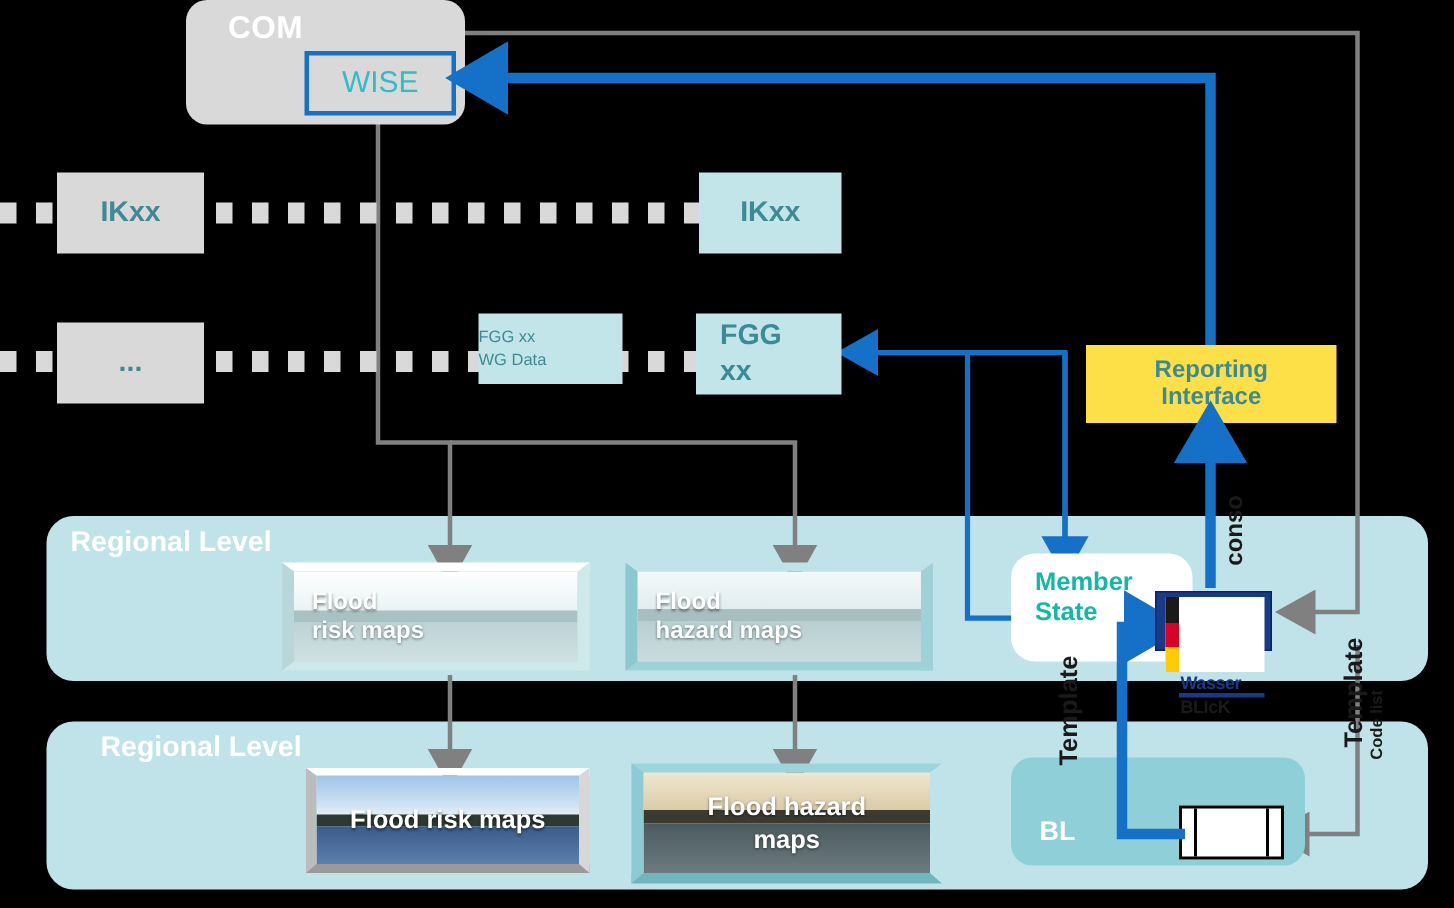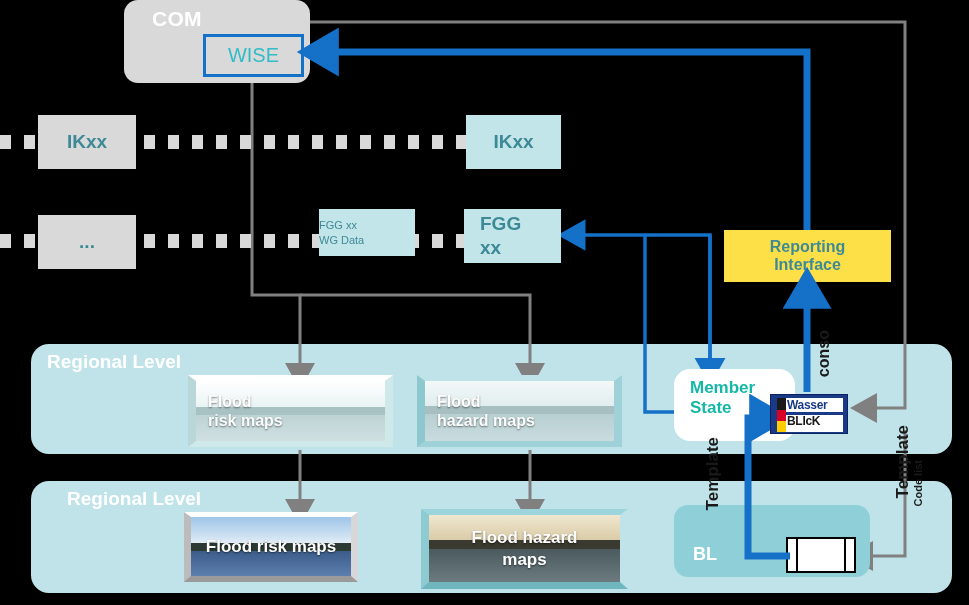--- a/index.html
+++ b/index.html
@@ -133,22 +133,22 @@
   #db-cyl::after  { right: 8px; }
 
   
   #wbk {
     left: 770px; top: 394px; width: 78px; height: 40px;
     background: #183a87;
     border: 1px solid #0c2260;
     z-index: 15;
   }
   #wbk-inner {
-    position: absolute; left: 6px; top: 3px; width: 66px; height: 34px;
-    background: #ffffff; display: flex;
+    position: absolute; left: 6px; top: 3px; width: 66px; height: 50px;
+    background: #ffffff; display: flex; align-items: flex-end;
   }
   #wbk-flag { width: 9px; height: 100%;
     background: linear-gradient(to bottom, #1a1a1a 0 34%, #d80027 34% 67%, #ffcc00 67% 100%); }
   #wbk-text { flex: 1; position: relative; }
   #wbk-w {
     position: absolute; left: 1px; top: 0px;
     font-size: 12px; font-weight: bold; color: #183a87;
     letter-spacing: -.3px;
   }
   #wbk-b {
@@ -195,21 +195,21 @@
     border-color: #bfe3e8 #9fd2d8 #9fd2d8 #8ec8cf;
   }
   #nat-haz .sky   { top:0; height:45%; background: linear-gradient(#f3f8f8, #dfeced); }
   #nat-haz .land  { top:42%; height:13%; background:#a8bfc1; }
   #nat-haz .water { top:55%; bottom:0; background: linear-gradient(#b8cfd2, #c9dcde); }
   #nat-haz .cap { font-size: 16px; line-height: 1.2; color:#ffffff; opacity:.95;
                   text-align:left; width:100%; padding-left: 12px; }
 
   
   #reg-risk {
-    left: 184px; top: 512px; width: 174px; height: 70px;
+    left: 204px; top: 512px; width: 189px; height: 70px;
     border-width: 5px 7px 6px 7px;
     border-color: #ffffff #d7d7d7 #9a9a9a #bcbcbc;
     text-align: center;
   }
   #reg-risk .sky   { top:0; height:47%; background: linear-gradient(#9fc5e8, #cfe2f3 70%, #eaf1f7); }
   #reg-risk .land  { top:44%; height:14%; background:#2d3a33; }
   #reg-risk .water { top:58%; bottom:0; background: linear-gradient(#3c5c8a, #5c7fae); }
   #reg-risk .cap   { font-size: 17px; }
 
   #reg-haz {

